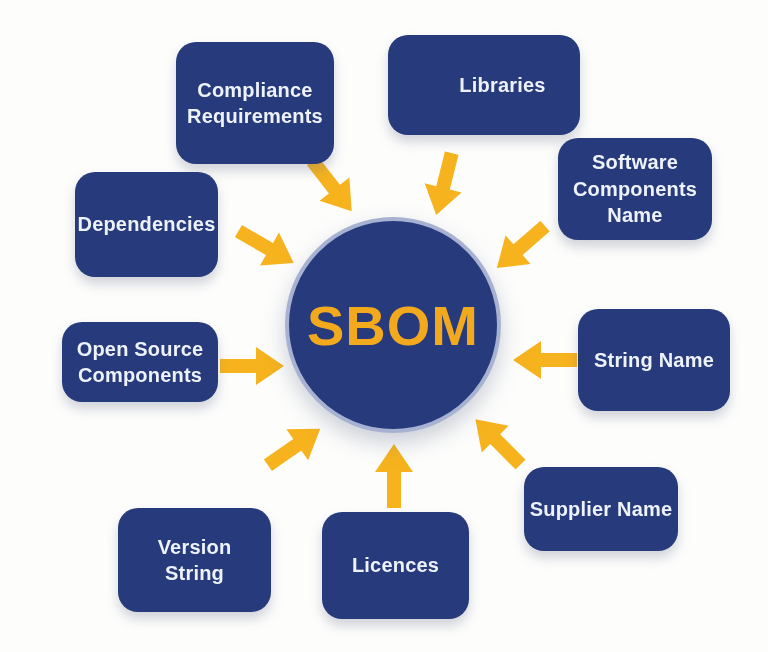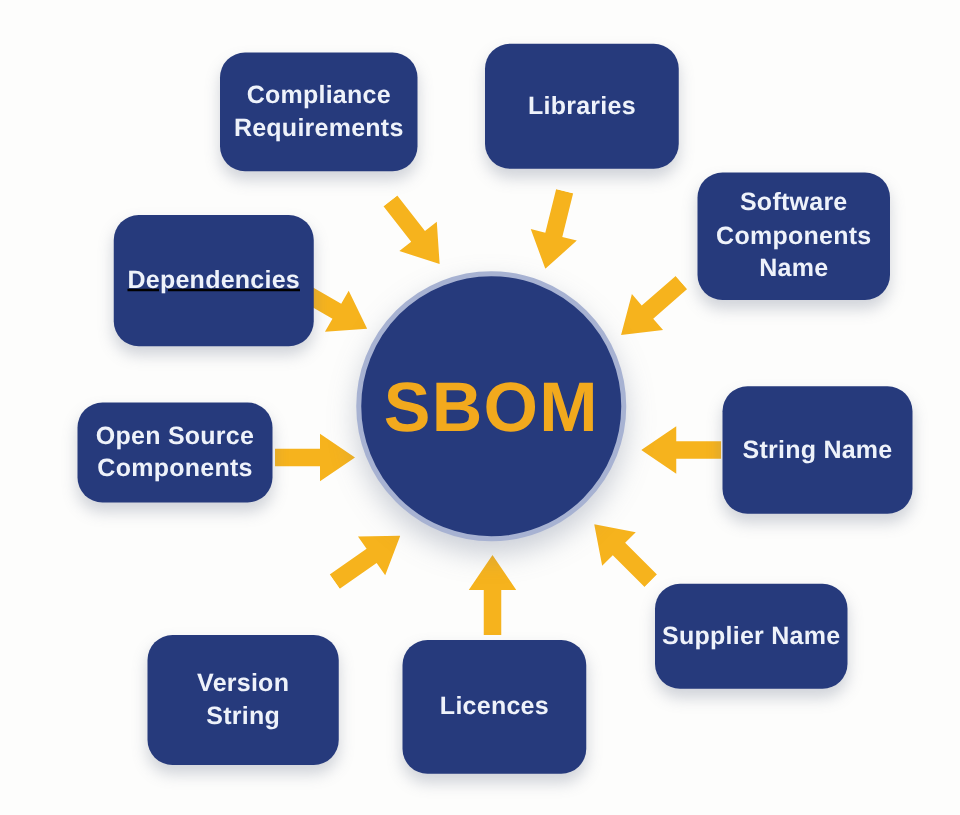--- a/index.html
+++ b/index.html
@@ -95,33 +95,33 @@
     <svg viewBox="0 0 64 40">
         <polygon points="0,13 36,13 36,1 64,20 36,39 36,27 0,27" fill="#f6b31d"></polygon>
       </svg>
   </div>
   <div class="arrow" style="left:466px;top:422px;transform:rotate(-135deg);">
     <svg viewBox="0 0 64 40">
         <polygon points="0,13 36,13 36,1 64,20 36,39 36,27 0,27" fill="#f6b31d"></polygon>
       </svg>
   </div>
 
-  <div class="node" style="left:176px;top:42px;width:158px;height:95px;">
+  <div class="node" style="left:176px;top:42px;width:158px;height:122px;">
     <span class="node-label">Compliance
 Requirements</span>
   </div>
-  <div class="node" style="left:388px;top:35px;width:155px;height:100px;">
+  <div class="node" style="left:388px;top:35px;width:155px;height:100px;padding-left:37px;">
     <span class="node-label">Libraries</span>
   </div>
   <div class="node" style="left:558px;top:138px;width:154px;height:102px;">
     <span class="node-label">Software
 Components
 Name</span>
   </div>
-  <div class="node" style="left:91px;top:172px;width:160px;height:105px;text-decoration:underline;">
+  <div class="node" style="left:75px;top:172px;width:143px;height:105px;">
     <span class="node-label">Dependencies</span>
   </div>
   <div class="node" style="left:62px;top:322px;width:156px;height:80px;">
     <span class="node-label">Open Source
 Components</span>
   </div>
   <div class="node" style="left:578px;top:309px;width:152px;height:102px;">
     <span class="node-label">String Name</span>
   </div>
   <div class="node" style="left:118px;top:473px;width:153px;height:104px;margin-top:35px;">

